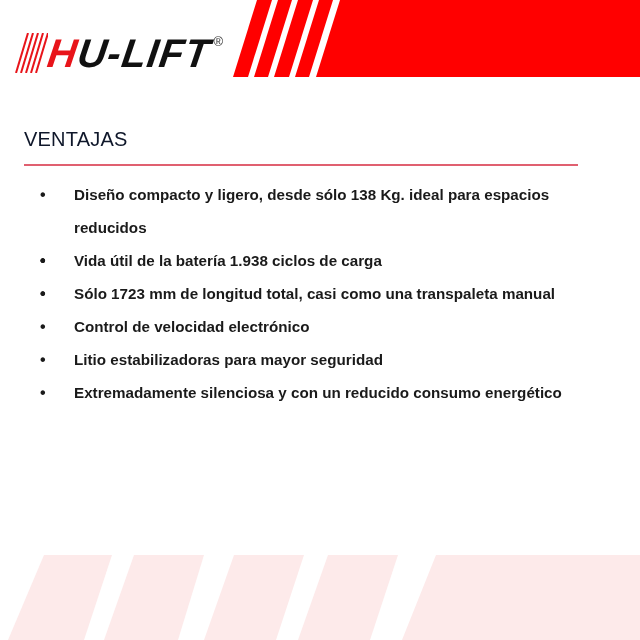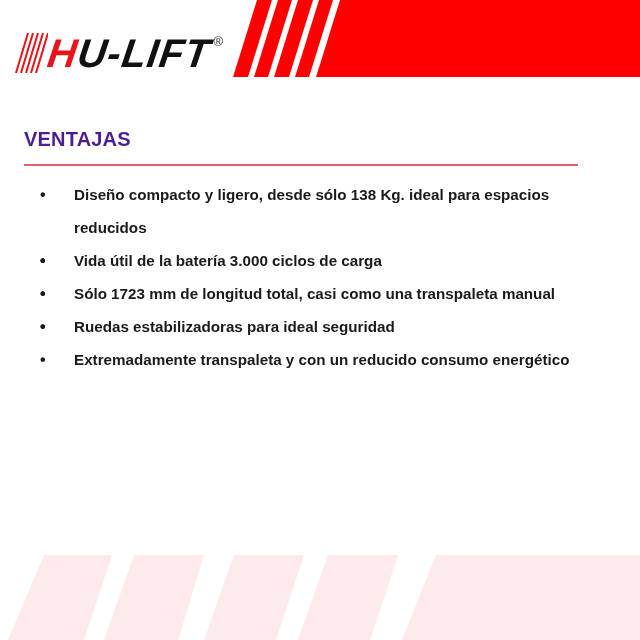--- a/index.html
+++ b/index.html
@@ -3,21 +3,21 @@
   <meta charset="utf-8">
   <style>
     html, body { margin:0; padding:0; }
     body { width:640px; height:640px; position:relative; overflow:hidden; background:#ffffff; font-family:"Liberation Sans", sans-serif; }
     .header-band { position:absolute; left:0; top:0; width:640px; height:80px; }
     .logo { position:absolute; left:14px; top:30px; height:46px; display:flex; align-items:center; }
     .logo-stripes { width:34px; height:40px; position:relative; }
     .logo-text { font-family:"Liberation Sans", sans-serif; font-weight:bold; font-style:italic; font-size:40px; letter-spacing:1px; color:#111; line-height:40px; transform:skewX(-8deg); }
     .logo-h { color:#e8141a; }
     .logo-reg { font-size:13px; color:#333; position:relative; top:-12px; margin-left:3px; font-style:normal; }
-    .title { position:absolute; left:24px; top:128px; font-size:20px; font-weight:bold; color:#4c1d95; letter-spacing:0.2px; }
+    .title { position:absolute; left:24px; top:128px; font-size:20px; font-weight:normal; color:#0f172a; letter-spacing:0.2px; }
     .title-rule { position:absolute; left:24px; top:164px; width:554px; height:2px; background:#e06070; }
     .list { position:absolute; left:0; top:178px; width:640px; margin:0; padding:0; list-style:none; }
     .item { position:relative; padding-left:74px; padding-right:26px; font-size:15.2px; font-weight:bold; color:#1a1a1a; line-height:33px; }
     .item .bullet { position:absolute; left:40px; top:0; font-size:16px; }
     .item.justify { text-align:justify; text-align-last:left; }
     .bottom-band { position:absolute; left:0; top:555px; width:640px; height:85px; }
   </style>
 </head>
 <body>
 
@@ -43,26 +43,26 @@
   <span class="logo-reg">®</span>
 </div>
 
 <div class="title">VENTAJAS</div>
 <div class="title-rule"></div>
 
 <ul class="list">
   <li class="item"><span class="bullet">•</span><span>Diseño compacto y ligero, desde sólo 138 Kg. ideal para espacios reducidos</span></li>
   <li class="item justify"><span class="bullet">•</span></li>
   <li class="item"><span class="bullet">•</span></li>
-  <li class="item"><span class="bullet">•</span><span>Vida útil de la batería 3.000 ciclos de carga</span></li>
+  <li class="item"><span class="bullet">•</span><span>Vida útil de la batería 1.938 ciclos de carga</span></li>
   <li class="item"><span class="bullet">•</span></li>
   <li class="item"><span class="bullet">•</span><span>Sólo 1723 mm de longitud total, casi como una transpaleta manual</span></li>
-  <li class="item"><span class="bullet">•</span></li>
-  <li class="item"><span class="bullet">•</span><span>Ruedas estabilizadoras para ideal seguridad</span></li>
-  <li class="item"><span class="bullet">•</span><span>Extremadamente transpaleta y con un reducido consumo energético</span></li>
+  <li class="item"><span class="bullet">•</span><span>Control de velocidad electrónico</span></li>
+  <li class="item"><span class="bullet">•</span><span>Litio estabilizadoras para mayor seguridad</span></li>
+  <li class="item"><span class="bullet">•</span><span>Extremadamente silenciosa y con un reducido consumo energético</span></li>
 </ul>
 
 <svg class="bottom-band" viewBox="0 0 640 85" width="640" height="85">
   <polygon points="44,0 112,0 84,85 8,85" fill="#fdeaea"></polygon>
   <polygon points="134,0 204,0 178,85 104,85" fill="#fdeaea"></polygon>
   <polygon points="234,0 304,0 276,85 204,85" fill="#fdeaea"></polygon>
   <polygon points="328,0 398,0 370,85 298,85" fill="#fdeaea"></polygon>
   <polygon points="436,0 640,0 640,85 402,85" fill="#fdeaea"></polygon>
 </svg>
 

